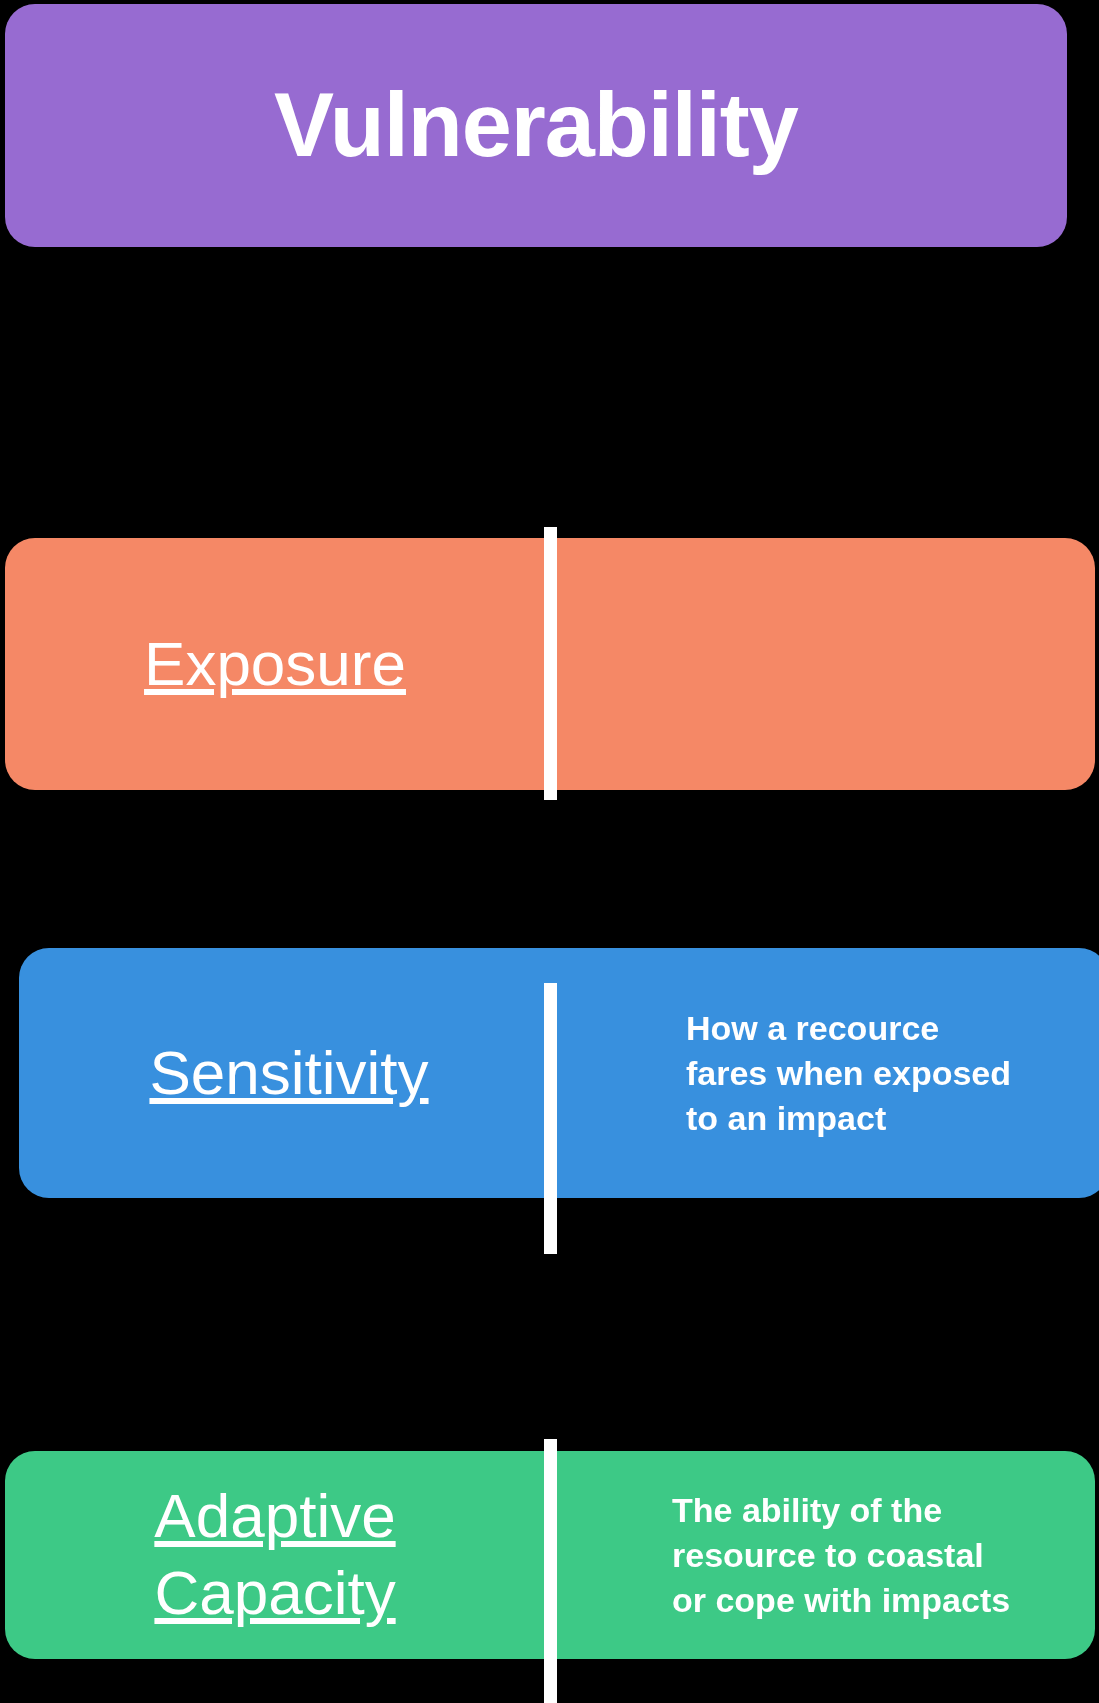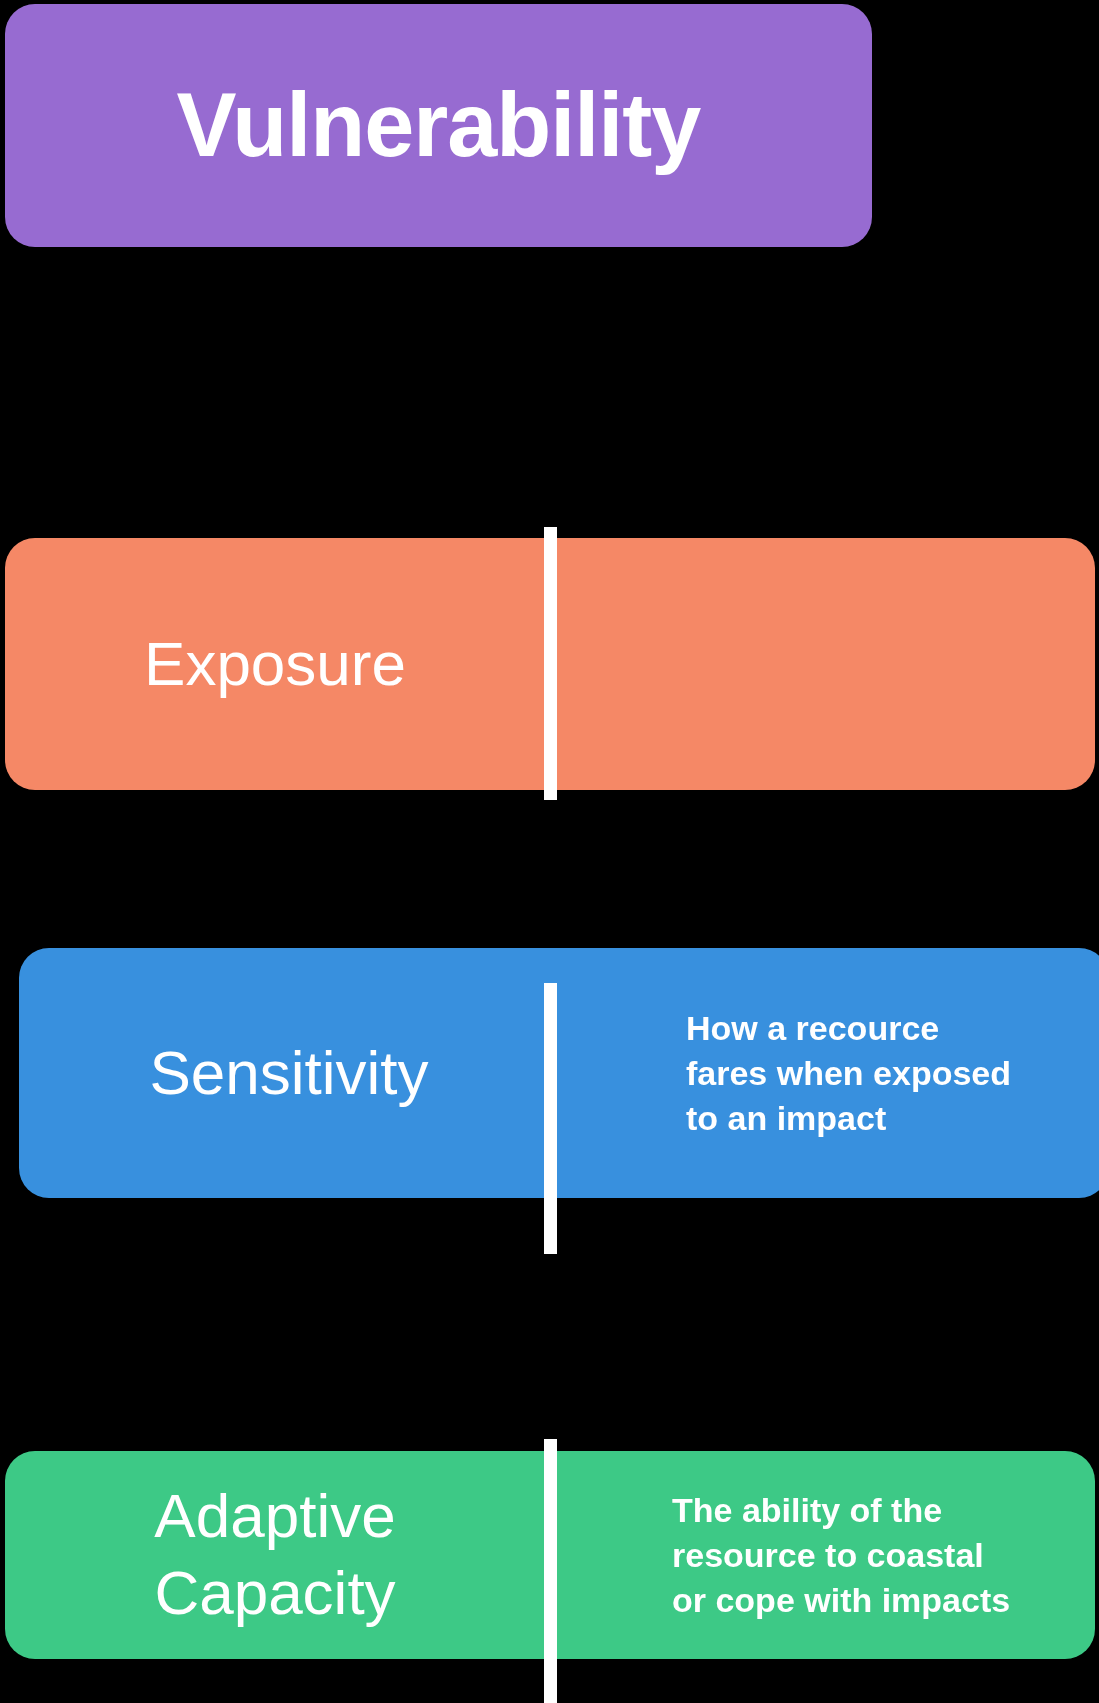--- a/index.html
+++ b/index.html
@@ -15,21 +15,21 @@
     overflow: hidden;
     font-family: "Liberation Sans", "DejaVu Sans", sans-serif;
     color: #ffffff;
   }
 
   
   .title-box {
     position: absolute;
     left: 5px;
     top: 4px;
-    width: 867px;
+    width: 1062px;
     height: 243px;
     border-radius: 30px;
     display: flex;
     align-items: center;
     justify-content: center;
   }
   .title-box h1 {
     margin: 0;
     font-size: 90px;
     font-weight: 800;
@@ -50,26 +50,27 @@
 
   .row-title {
     position: absolute;
     left: 0;
     top: 0;
     bottom: 0;
     width: 540px;
     display: flex;
     align-items: center;
     justify-content: center;
-    text-align: center;
+    text-align: right;
     font-size: 62px;
     font-weight: 300;
     line-height: 1.24;
     white-space: pre-line;
     color: #ffffff;
+    text-decoration: underline;
   }
   .row-desc {
     position: absolute;
     left: 667px;
     top: 50%;
     transform: translateY(-50%);
     font-size: 34px;
     font-weight: 700;
     line-height: 45px;
     white-space: pre-line;

